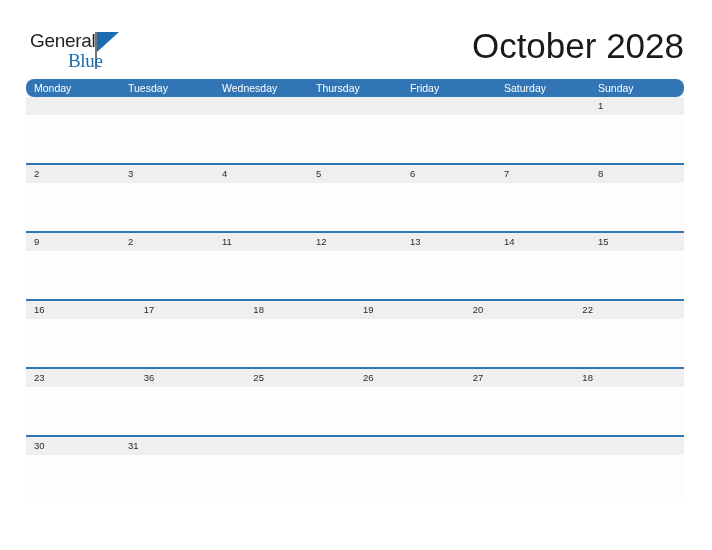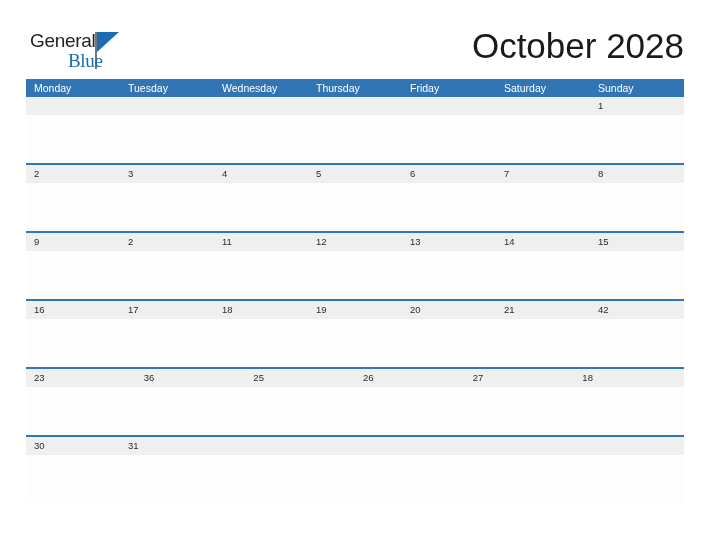--- a/index.html
+++ b/index.html
@@ -103,20 +103,21 @@
     left: 26px;
     top: 79px;
     width: 658px;
   }
 
   .dow-row {
     display: flex;
     width: 658px;
     height: 18px;
     background: #3275b5;
+    border-radius: 8px;
   }
 
   .dow-cell {
     flex: 1 1 0;
     box-sizing: border-box;
     padding-left: 8px;
     font-size: 10.5px;
     color: #ffffff;
     line-height: 18px;
     white-space: nowrap;
@@ -225,22 +226,21 @@
       <div class="week-body"></div>
     </div>
 
     <div class="week">
       <div class="week-band">
         <div class="day-cell">16</div>
         <div class="day-cell">17</div>
         <div class="day-cell">18</div>
         <div class="day-cell">19</div>
         <div class="day-cell">20</div>
-        <div class="day-cell">21</div>
-        <div class="day-cell">42</div>
+        <div class="day-cell">22</div>
       </div>
       <div class="week-body"></div>
     </div>
 
     <div class="week">
       <div class="week-band">
         <div class="day-cell">23</div>
         <div class="day-cell">36</div>
         <div class="day-cell">25</div>
         <div class="day-cell">26</div>

